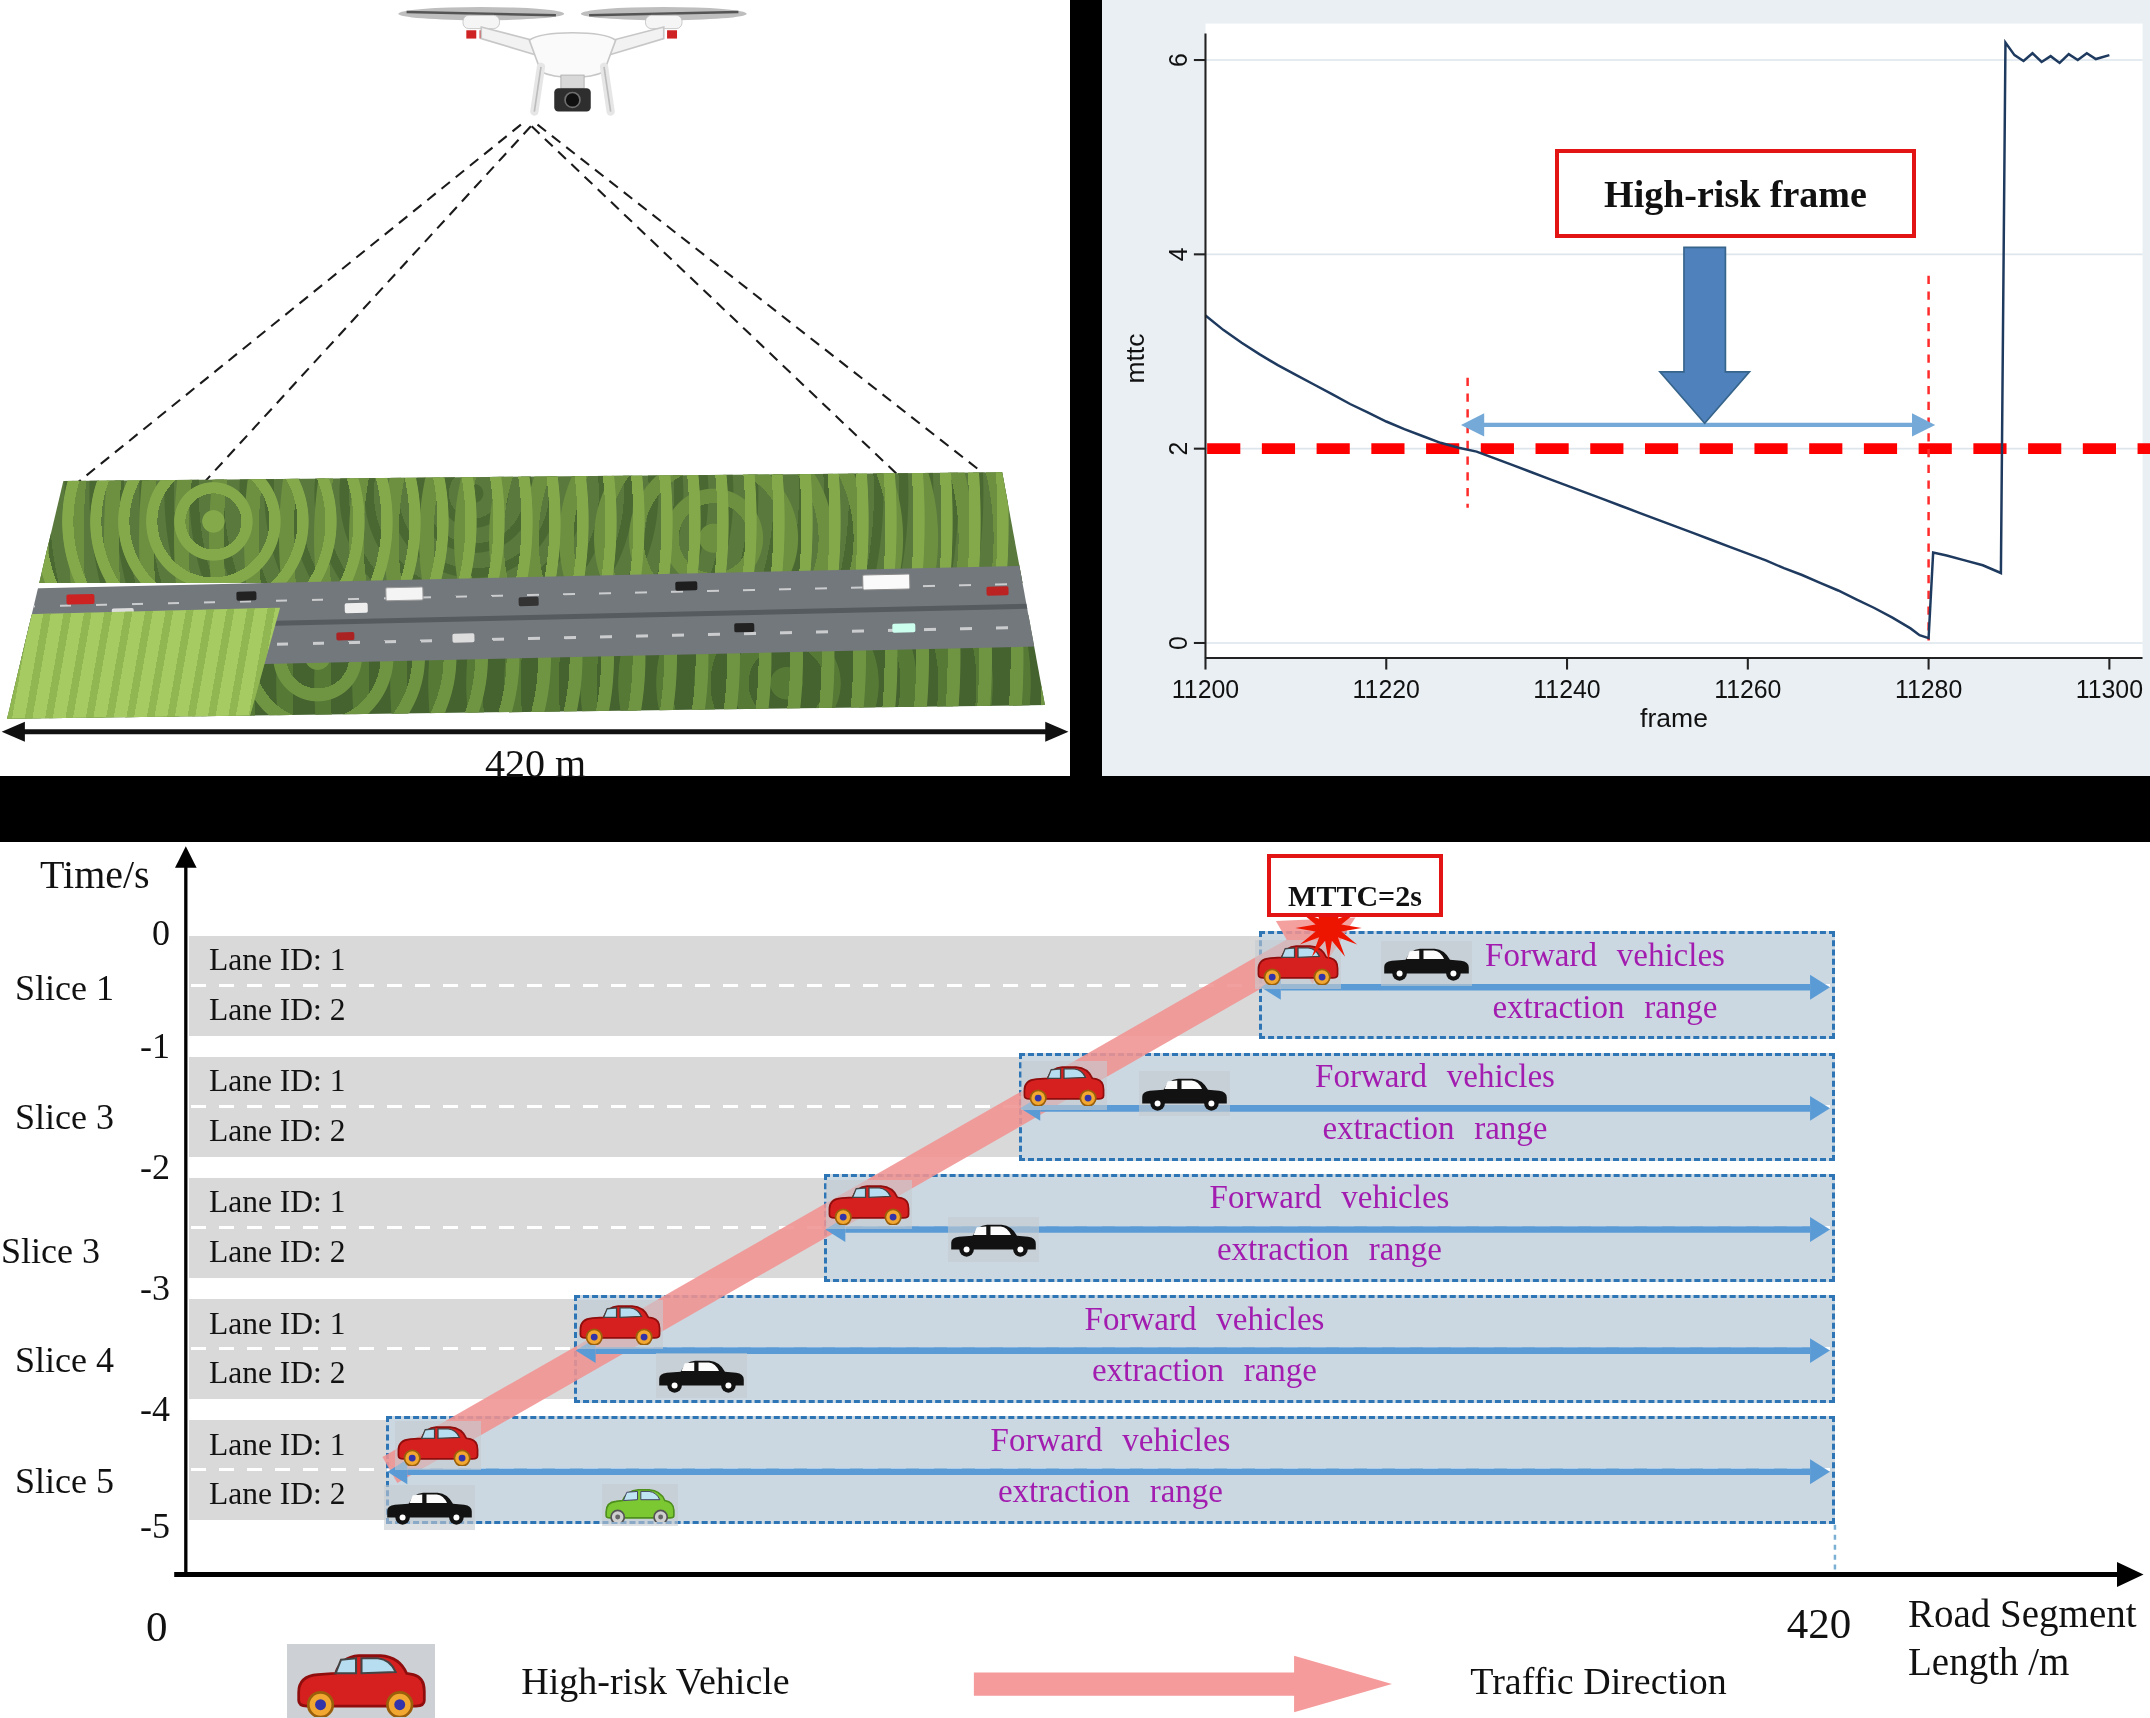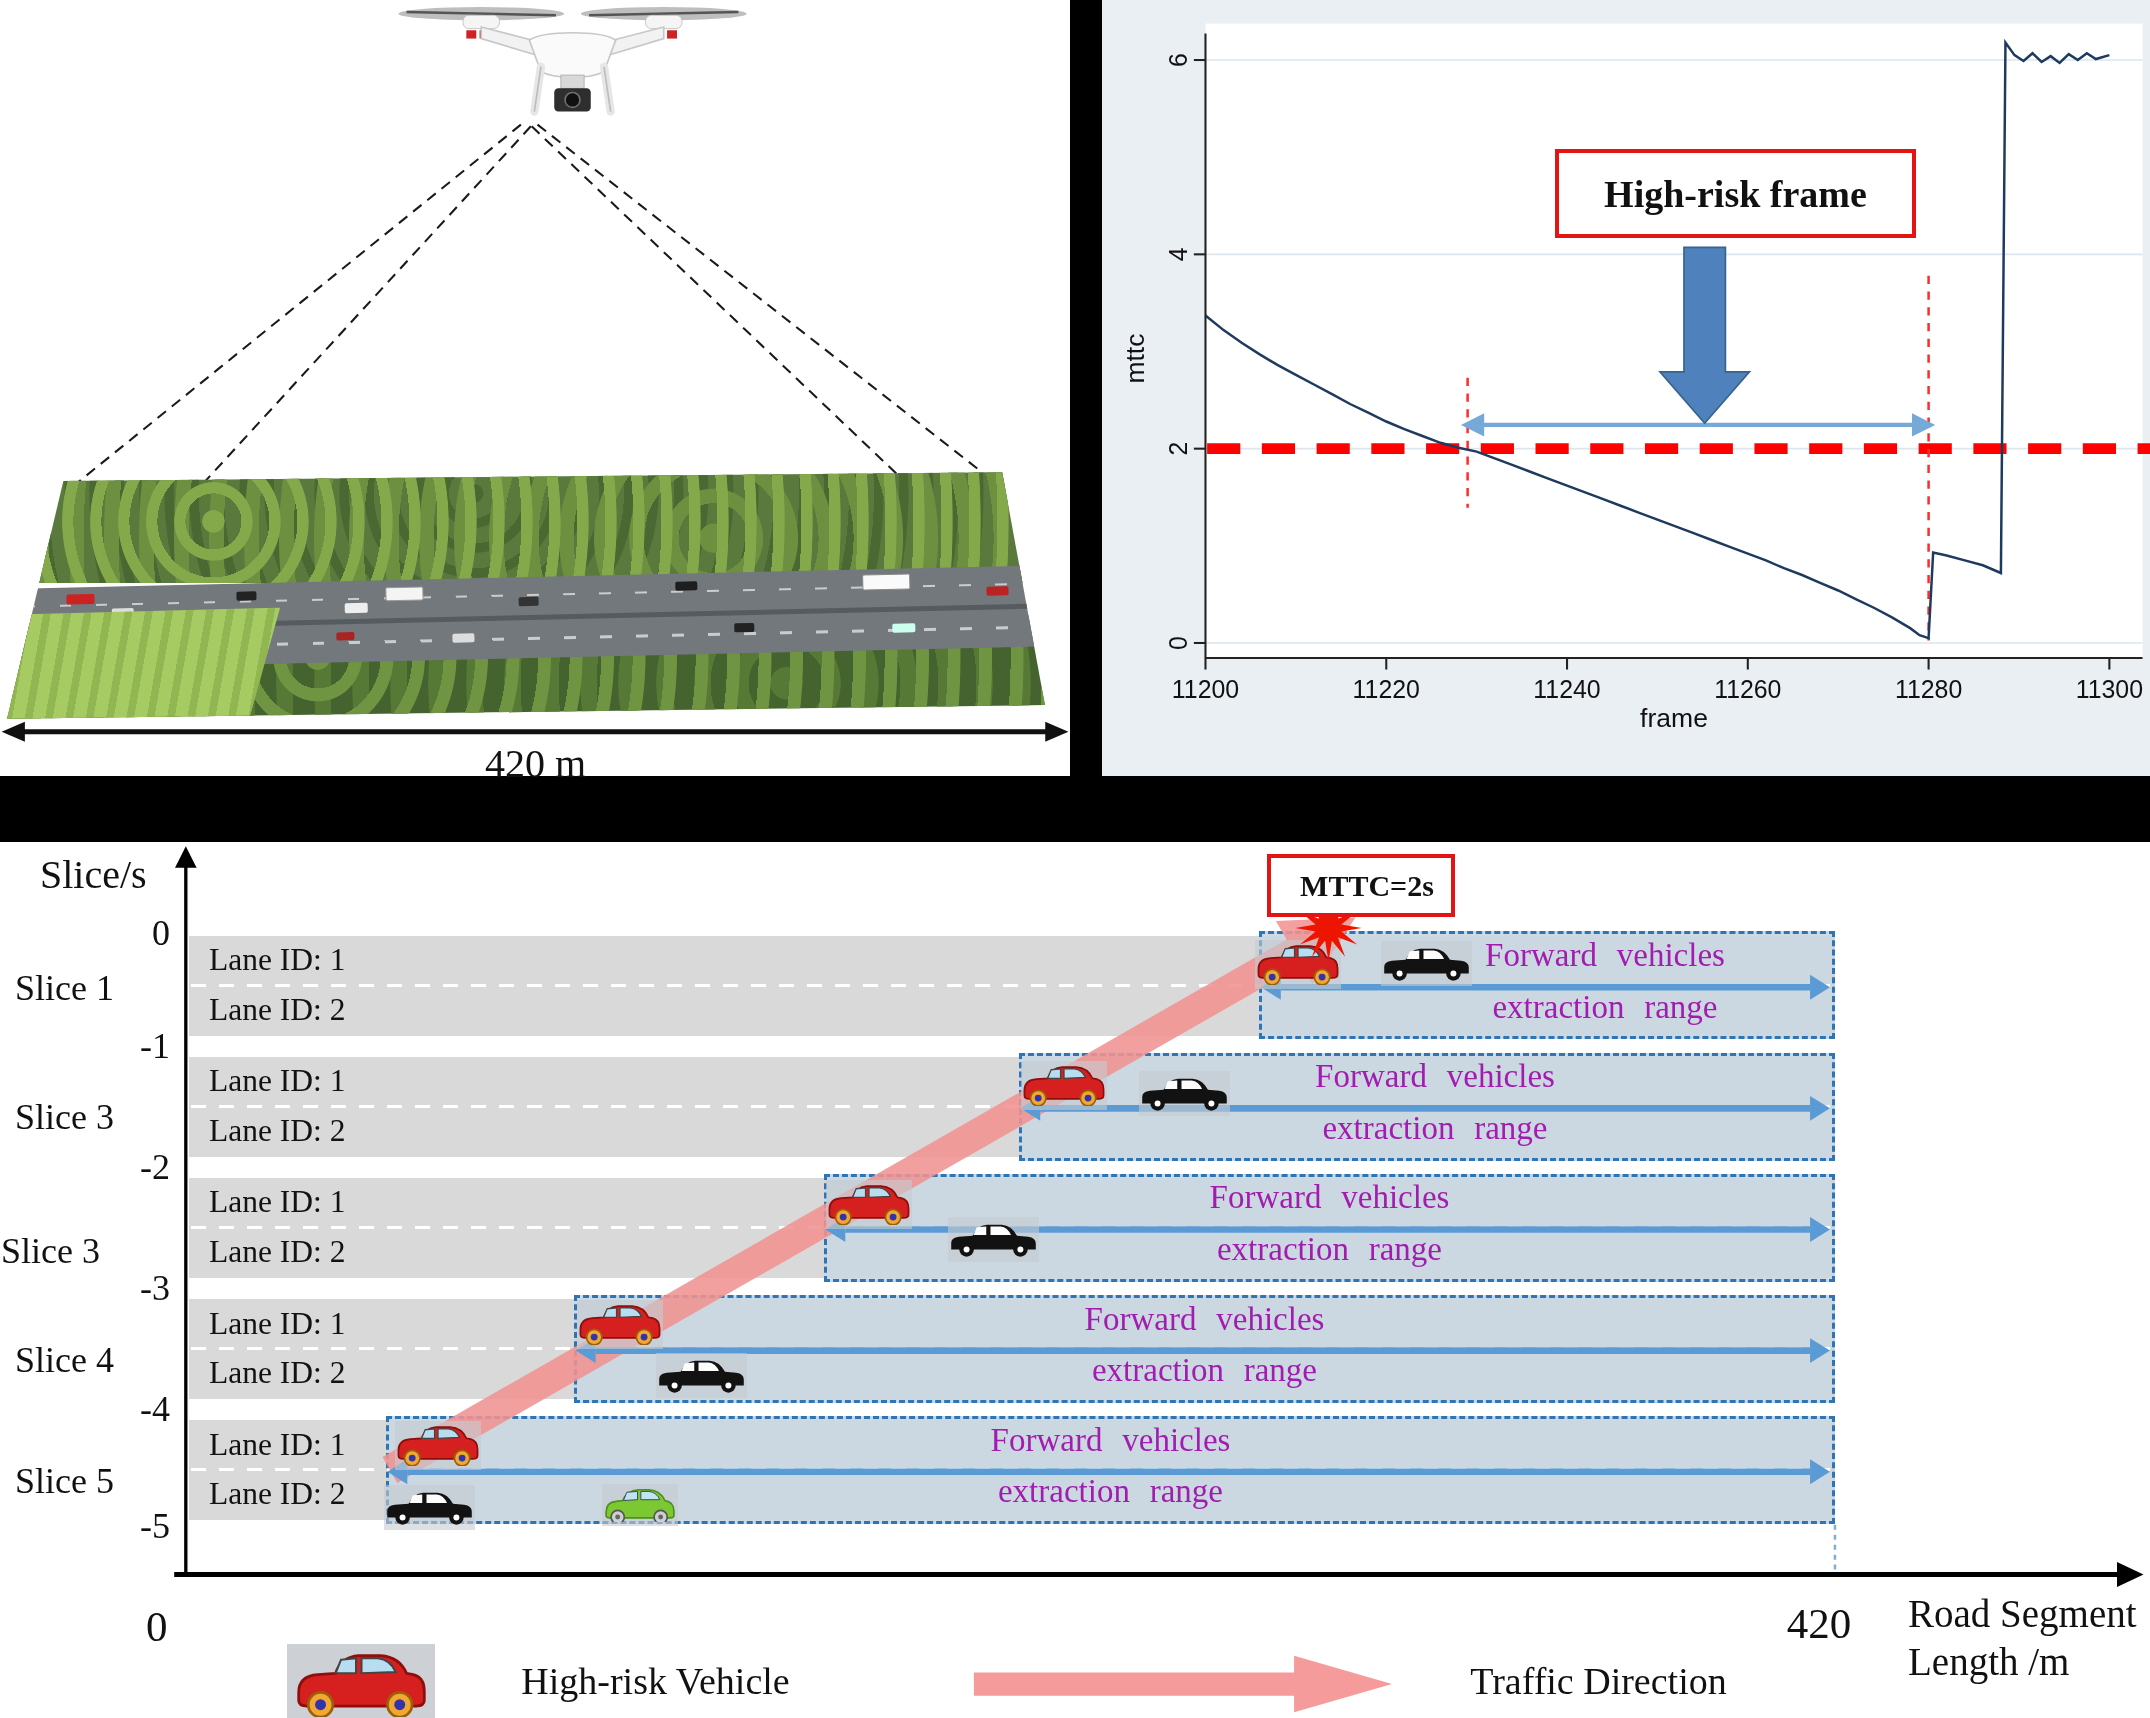--- a/index.html
+++ b/index.html
@@ -40,21 +40,21 @@
   .lane-divider{height:3.3px;z-index:14;
      background:repeating-linear-gradient(90deg,#fff 0 15px,rgba(0,0,0,0) 15px 28px);}
   .ext-fill{background:rgba(202,216,226,0.95);z-index:12;}
   .ext-border{border:3.3px dashed #2e75b6;background:transparent;z-index:16;box-sizing:border-box;}
   .ext-text{z-index:18;text-align:center;font-size:33px;word-spacing:11.6px;color:#a21caf;}
   .lane-label{z-index:18;font-size:31.5px;color:#121212;}
   .slice-label{z-index:18;font-size:36px;width:149px;text-align:left;}
   .time-tick{z-index:18;font-size:36px;width:91px;text-align:right;}
   .lbl{z-index:30;}
   #mttc-box{left:1267px;top:854px;width:168px;height:55px;background:#fff;border:4.1px solid #e21414;
-     display:flex;align-items:center;justify-content:center;font-weight:bold;font-size:30px;z-index:55;padding-left:12px;}
+     display:flex;align-items:flex-end;justify-content:center;font-weight:bold;font-size:30px;z-index:55;}
   #overlay{left:0;top:0;z-index:40;pointer-events:none;}
   #drone-lines{left:0;top:0;z-index:3;}
   #drone{left:390px;top:1.7px;z-index:4;}
   .car{z-index:53;display:block;}
   .car-bg{background:rgba(198,203,208,0.6);}
   #star{left:1291px;top:894px;z-index:54;}
   #legend-car{left:287px;top:1644px;width:148px;height:75px;z-index:50;background:#cdd0d4;
      display:flex;align-items:center;justify-content:center;}
 </style>
 </head>
@@ -159,21 +159,21 @@
         <line x1="1216" y1="793" x2="1216" y2="807" stroke="#222" stroke-width="2.5"></line>
         <text x="1216" y="841" font-family="Liberation Sans,sans-serif" font-size="30" fill="#111" text-anchor="middle">11300</text>
         <text x="691" y="876" font-family="Liberation Sans,sans-serif" font-size="32" fill="#111" text-anchor="middle">frame</text>
         <text x="52" y="432" font-family="Liberation Sans,sans-serif" font-size="32" fill="#111" text-anchor="middle" transform="rotate(-90 52 432)">mttc</text>
       </svg>
     <div id="high-risk-box">
       <span>High-risk frame</span>
     </div>
   </div>
 
-  <div class="abs lbl" style="left:40px;top:851px;font-size:40px;">Slice/s</div>
+  <div class="abs lbl" style="left:40px;top:851px;font-size:40px;">Time/s</div>
   <div class="abs lbl" style="left:146px;top:1602px;font-size:43px;">0</div>
   <div class="abs lbl" style="left:1765px;top:1599px;width:108px;text-align:center;font-size:43px;">420</div>
   <div class="abs lbl" style="left:1908px;top:1591px;font-size:39px;">Road Segment</div>
   <div class="abs lbl" style="left:1908px;top:1639px;font-size:39px;">Length /m</div>
 
   <div class="abs" id="mttc-box">
     <span>MTTC=2s</span>
   </div>
 
   <svg class="abs" id="star" width="75" height="68" viewBox="0 0 90 82">

